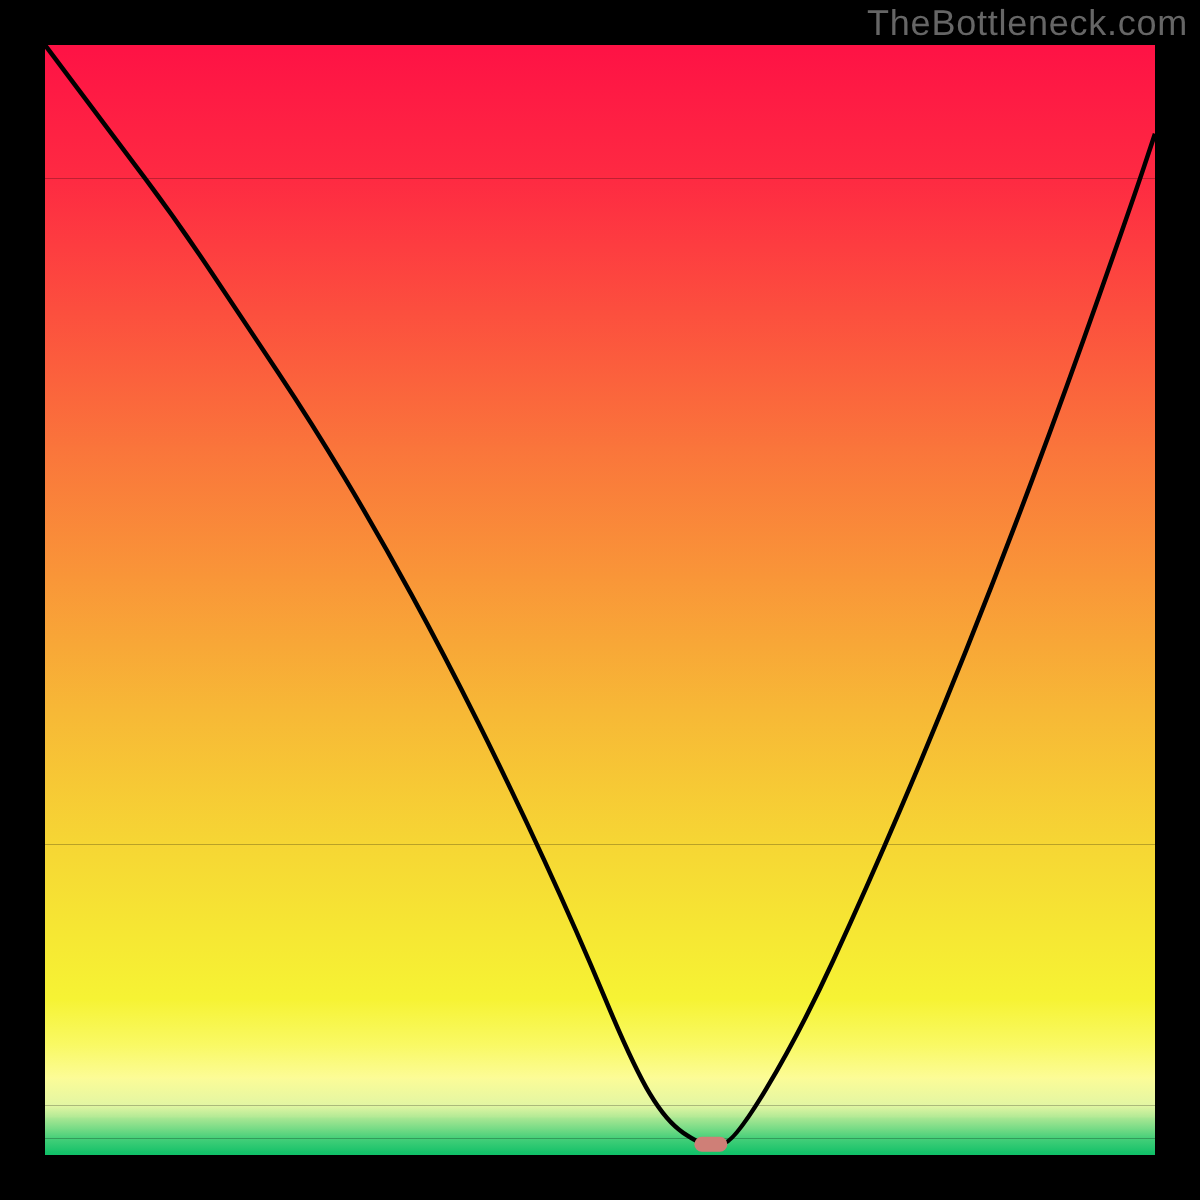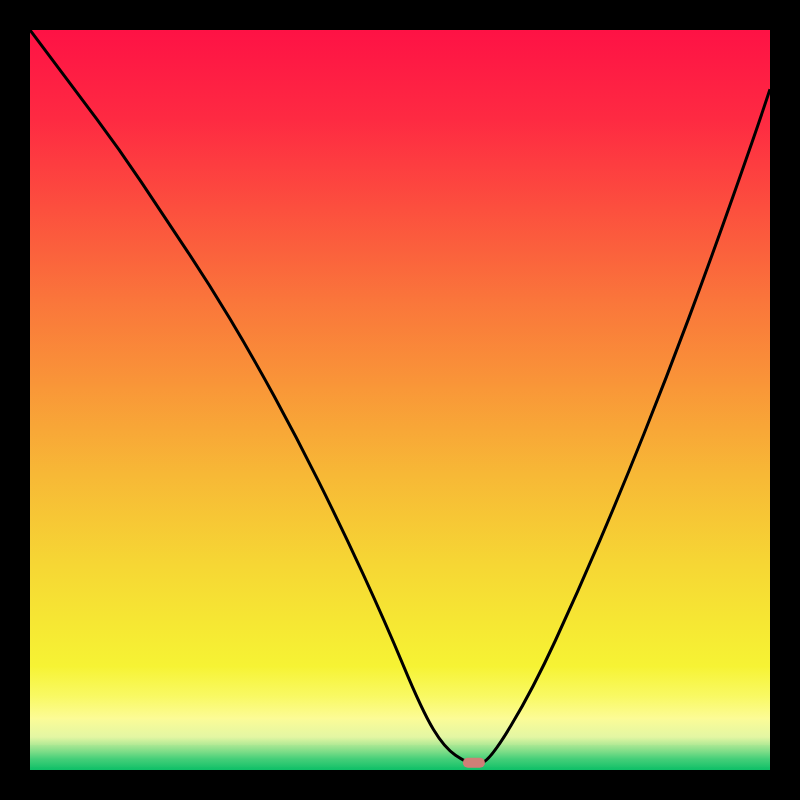--- a/index.html
+++ b/index.html
@@ -77,13 +77,14 @@
       <div class="grad-strip" style="top: 177.6px; height: 89.3px; background: linear-gradient(rgb(252, 79, 62) 0%, rgb(250, 116, 59) 100%);"></div>
       <div class="grad-strip" style="top: 88.8px; height: 89.3px; background: linear-gradient(rgb(254, 42, 66) 0%, rgb(252, 79, 62) 100%);"></div>
       <div class="grad-strip" style="top: 0px; height: 89.3px; background: linear-gradient(rgb(254, 18, 69) 0%, rgb(254, 42, 66) 100%);"></div>
 
     <svg class="curve" viewBox="0 0 740 740" preserveAspectRatio="none">
       <path id="curve-path" fill="none" stroke="#000" stroke-width="3" d="M 0 0 Q 0 0 22.2 29.599999999999966 Q 44.4 59.19999999999993 66.6 88.79999999999995 Q 88.8 118.39999999999998 111 151.7 Q 133.2 185 155.39999999999998 218.29999999999998 Q 177.6 251.59999999999997 199.8 288.59999999999997 Q 222 325.59999999999997 244.2 366.29999999999995 Q 266.4 407 288.6 451.4 Q 310.8 495.79999999999995 333 543.9 Q 355.2 592 373.70000000000005 636.4 Q 392.20000000000005 680.8 403.30000000000007 699.3 Q 414.40000000000003 717.8 425.5 725.2 Q 436.59999999999997 732.6 440.29999999999995 732.6 Q 444 732.6 451.4 732.6 Q 458.8 732.6 481 695.6 Q 503.20000000000005 658.6 525.4000000000001 610.5 Q 547.6 562.4 569.8 510.6 Q 592 458.8 614.2 403.29999999999995 Q 636.4 347.79999999999995 658.6 288.6 Q 680.8000000000001 229.40000000000003 703 166.50000000000003 Q 725.1999999999999 103.60000000000002 732.5999999999999 81.39999999999998 L 740 59.19999999999993"></path>
     </svg>
     <div id="min-marker" class="marker" style="left: 444px; top: 732.6px; width: 22.2px; height: 10.36px; background: rgb(207, 127, 119);"></div>
   </div>
 
+  <div class="watermark">TheBottleneck.com</div>
 </div>
 
 </body></html>

